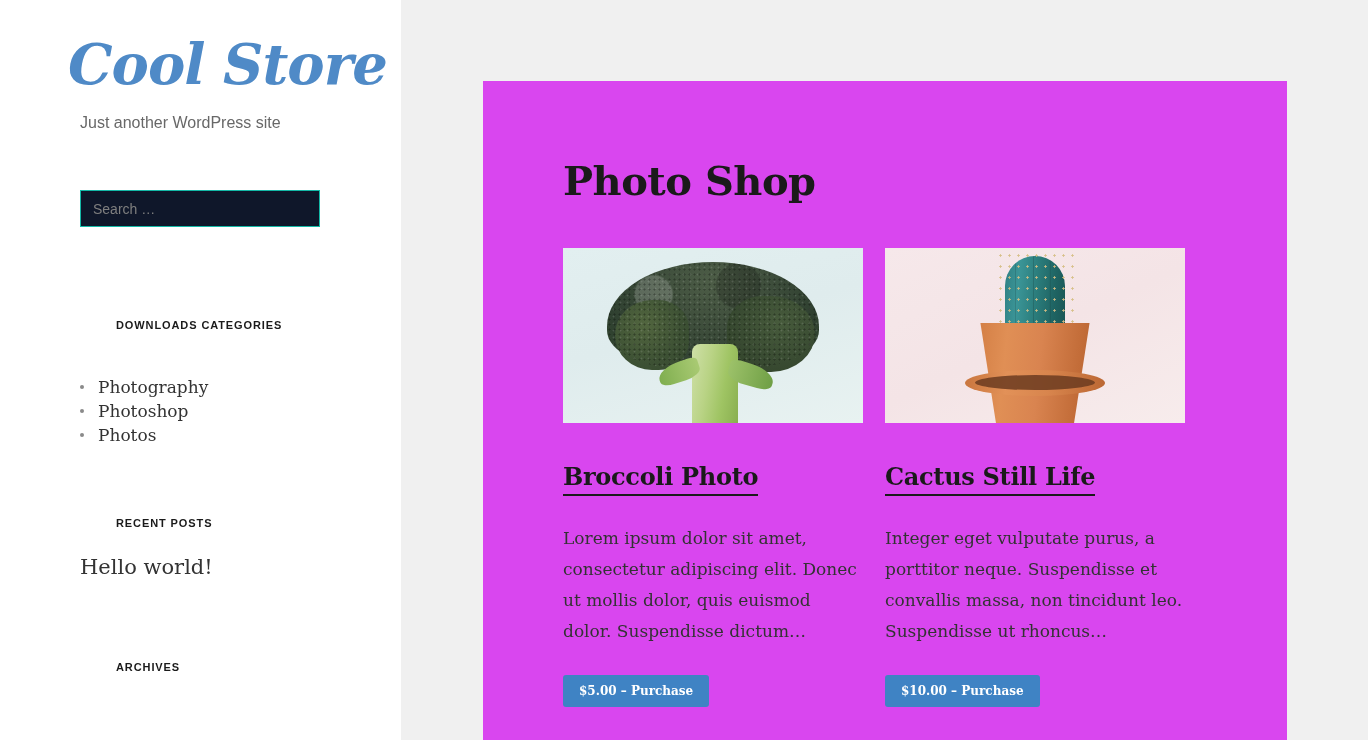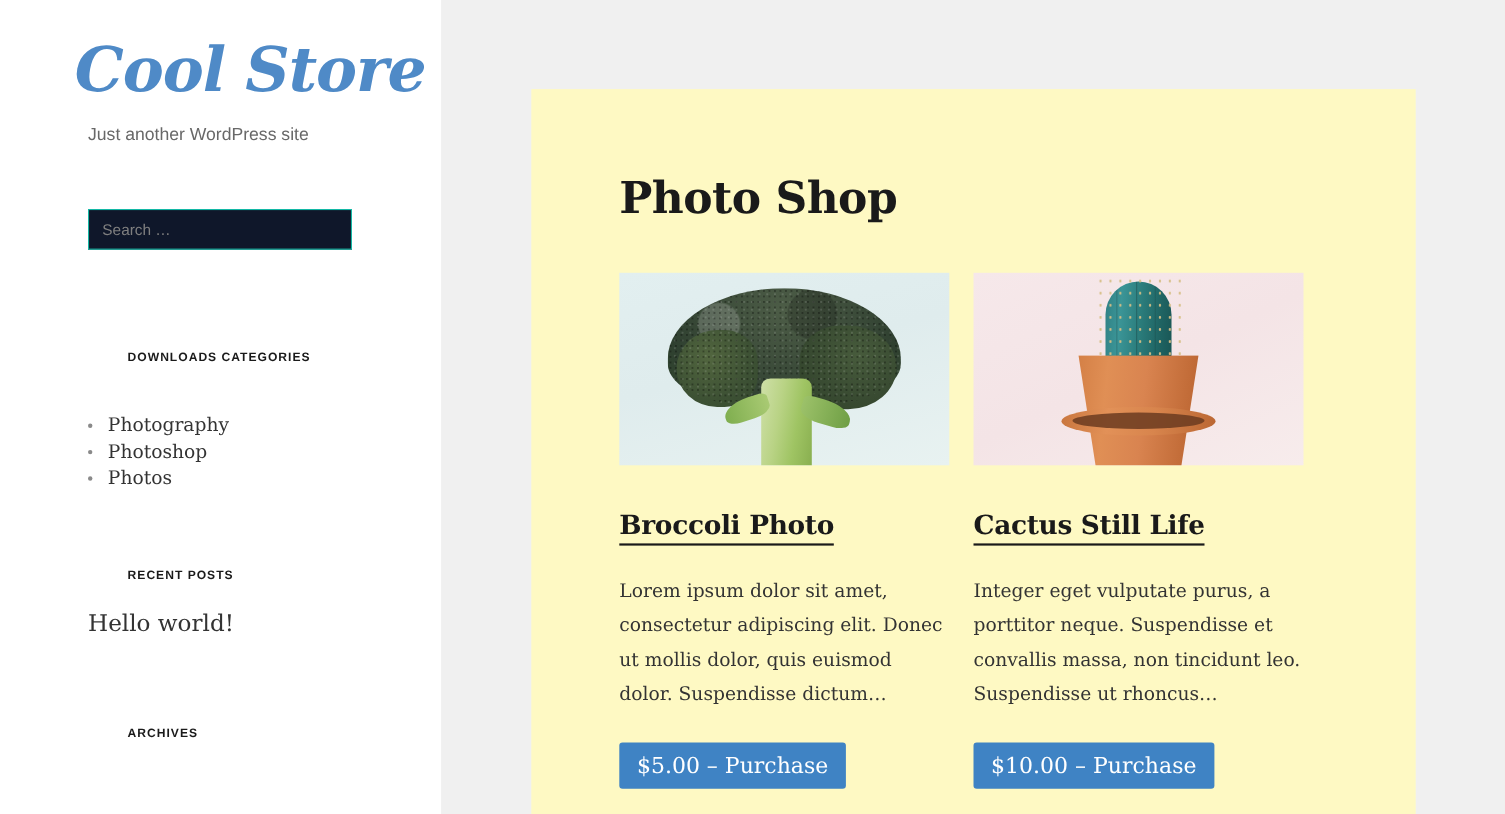--- a/index.html
+++ b/index.html
@@ -129,21 +129,21 @@
   .main-area {
     flex: 1;
     height: 740px;
     background: #f0f0f0;
     padding-top: 81px;
     padding-left: 82px;
     padding-right: 81px;
   }
 
   .content-card {
-    background: #fef9c3;
+    background: #d946ef;
     width: 804px;
     min-height: 659px;
     padding: 76px 80px 0 80px;
   }
 
   .page-title {
     font-family: "DejaVu Serif", "Liberation Serif", serif;
     font-weight: bold;
     font-size: 40px;
     line-height: 1.2;
@@ -327,22 +327,22 @@
 
   .purchase-btn {
     display: inline-block;
     margin-top: 28px;
     background: #3f83c4;
     color: #ffffff;
     border: none;
     border-radius: 3px;
     padding: 9px 16px;
     font-family: "DejaVu Serif", "Liberation Serif", serif;
-    font-weight: normal;
-    font-size: 20px;
+    font-weight: bold;
+    font-size: 12px;
     line-height: 1.2;
     cursor: pointer;
     white-space: nowrap;
     text-align: center;
   }
 </style>
 </head>
 <body>
 
 <div class="page">

